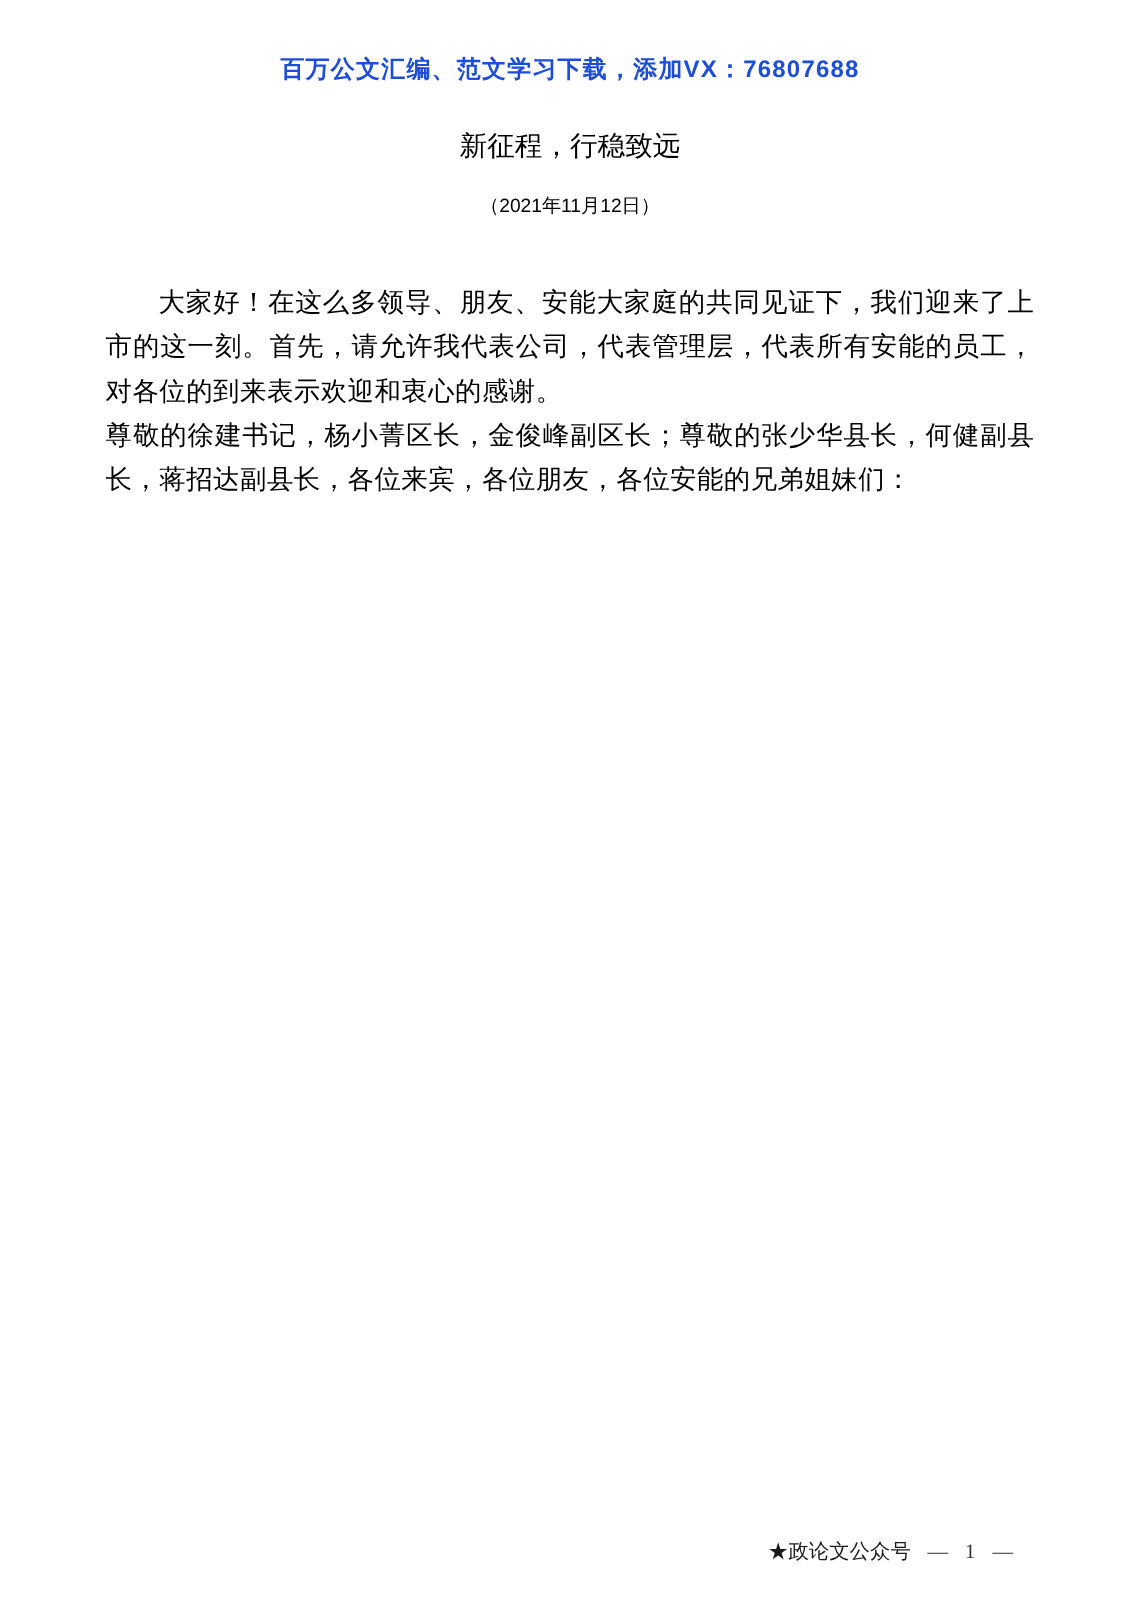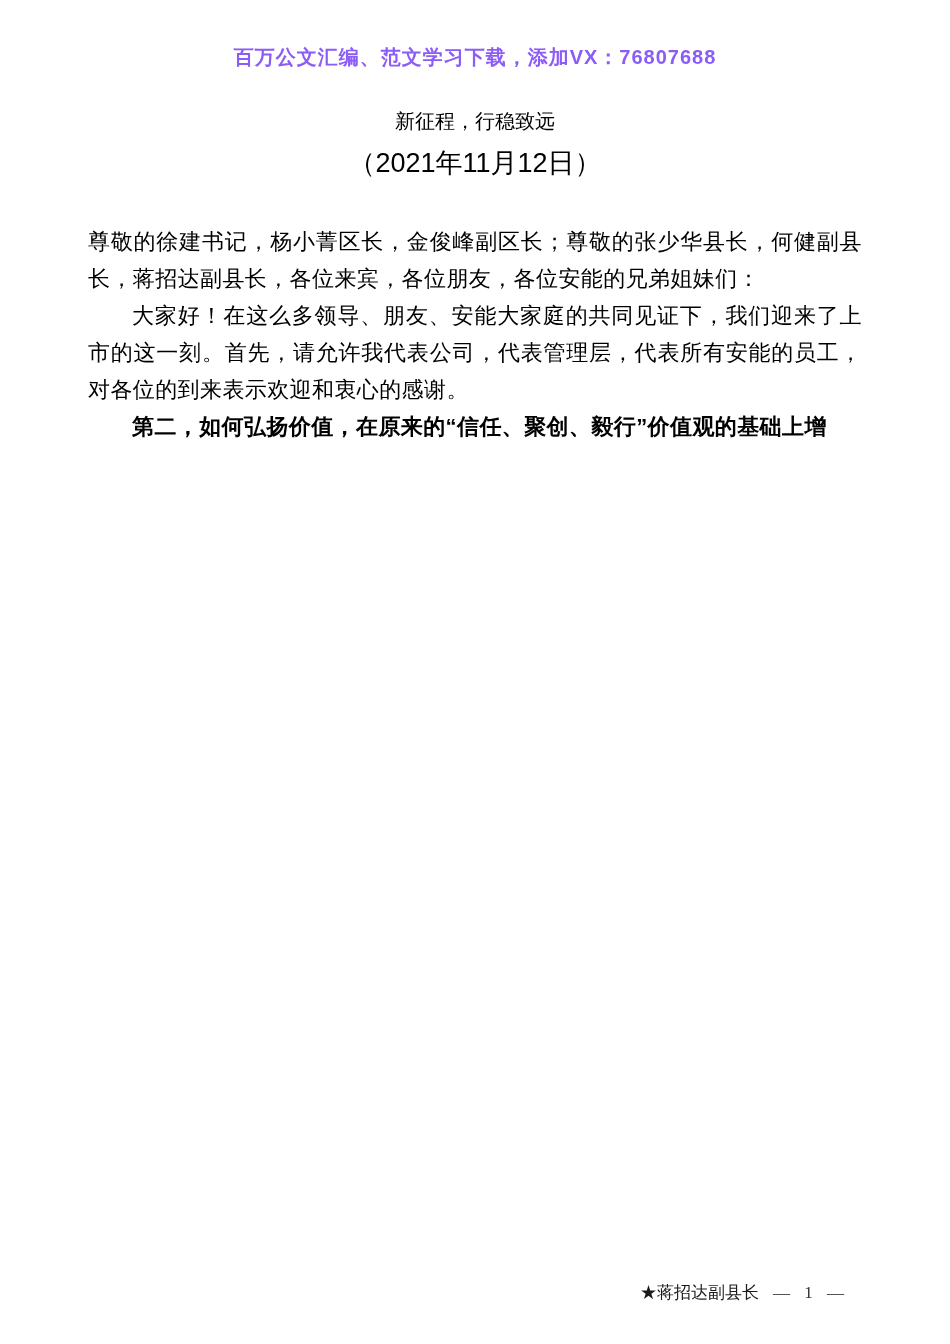--- a/index.html
+++ b/index.html
@@ -19,28 +19,28 @@
     font-size: 20px;
     font-weight: bold;
     letter-spacing: 1px;
     color: #ff0000;
   }
   .title-block {
     margin-top: 33px;
     text-align: center;
   }
   .title-line {
-    font-size: 20px;
+    font-size: 23px;
     line-height: 35px;
     font-weight: 500;
   }
   .date-line {
-    font-size: 27px;
+    font-size: 16px;
     line-height: 40px;
-    margin-top: 4px;
+    margin-top: 14px;
   }
   .doc-body {
     margin-top: 40px;
     padding: 0 88px;
     font-size: 22px;
     line-height: 37px;
     text-align: justify;
     letter-spacing: 0.4px;
   }
   .para { text-align: justify; }
@@ -59,30 +59,29 @@
     margin-left: 14px;
     word-spacing: 10px;
     color: #333333;
   }
 </style>
 </head>
 <body>
 
 <div class="page">
 
-  <div class="promo" style="color: #8b5cf6;">百万公文汇编、范文学习下载，添加VX：76807688</div>
+  <div class="promo" style="color: #1d4ed8;">百万公文汇编、范文学习下载，添加VX：76807688</div>
 
   <div class="title-block">
     <div class="title-line">新征程，行稳致远</div>
     <div class="title-line date-line">（2021年11月12日）</div>
   </div>
 
   <div class="doc-body">
+      <p class="para indent"><span>大家好！在这么多领导、朋友、安能大家庭的共同见证下，我们迎来了上市的这一刻。首先，请允许我代表公司，代表管理层，代表所有安能的员工，对各位的到来表示欢迎和衷心的感谢。</span></p>
       <p class="para"><span>尊敬的徐建书记，杨小菁区长，金俊峰副区长；尊敬的张少华县长，何健副县长，蒋招达副县长，各位来宾，各位朋友，各位安能的兄弟姐妹们：</span></p>
-      <p class="para indent"><span>大家好！在这么多领导、朋友、安能大家庭的共同见证下，我们迎来了上市的这一刻。首先，请允许我代表公司，代表管理层，代表所有安能的员工，对各位的到来表示欢迎和衷心的感谢。</span></p>
-      <p class="para indent"><strong>第二，如何弘扬价值，在原来的“信任、聚创、毅行”价值观的基础上增</strong></p>
     </div>
 
   <div class="footer">
-    <span>★蒋招达副县长</span><span class="pagenum">— 1 —</span>
+    <span>★政论文公众号</span><span class="pagenum">— 1 —</span>
   </div>
 
 </div>
 
 </body></html>

